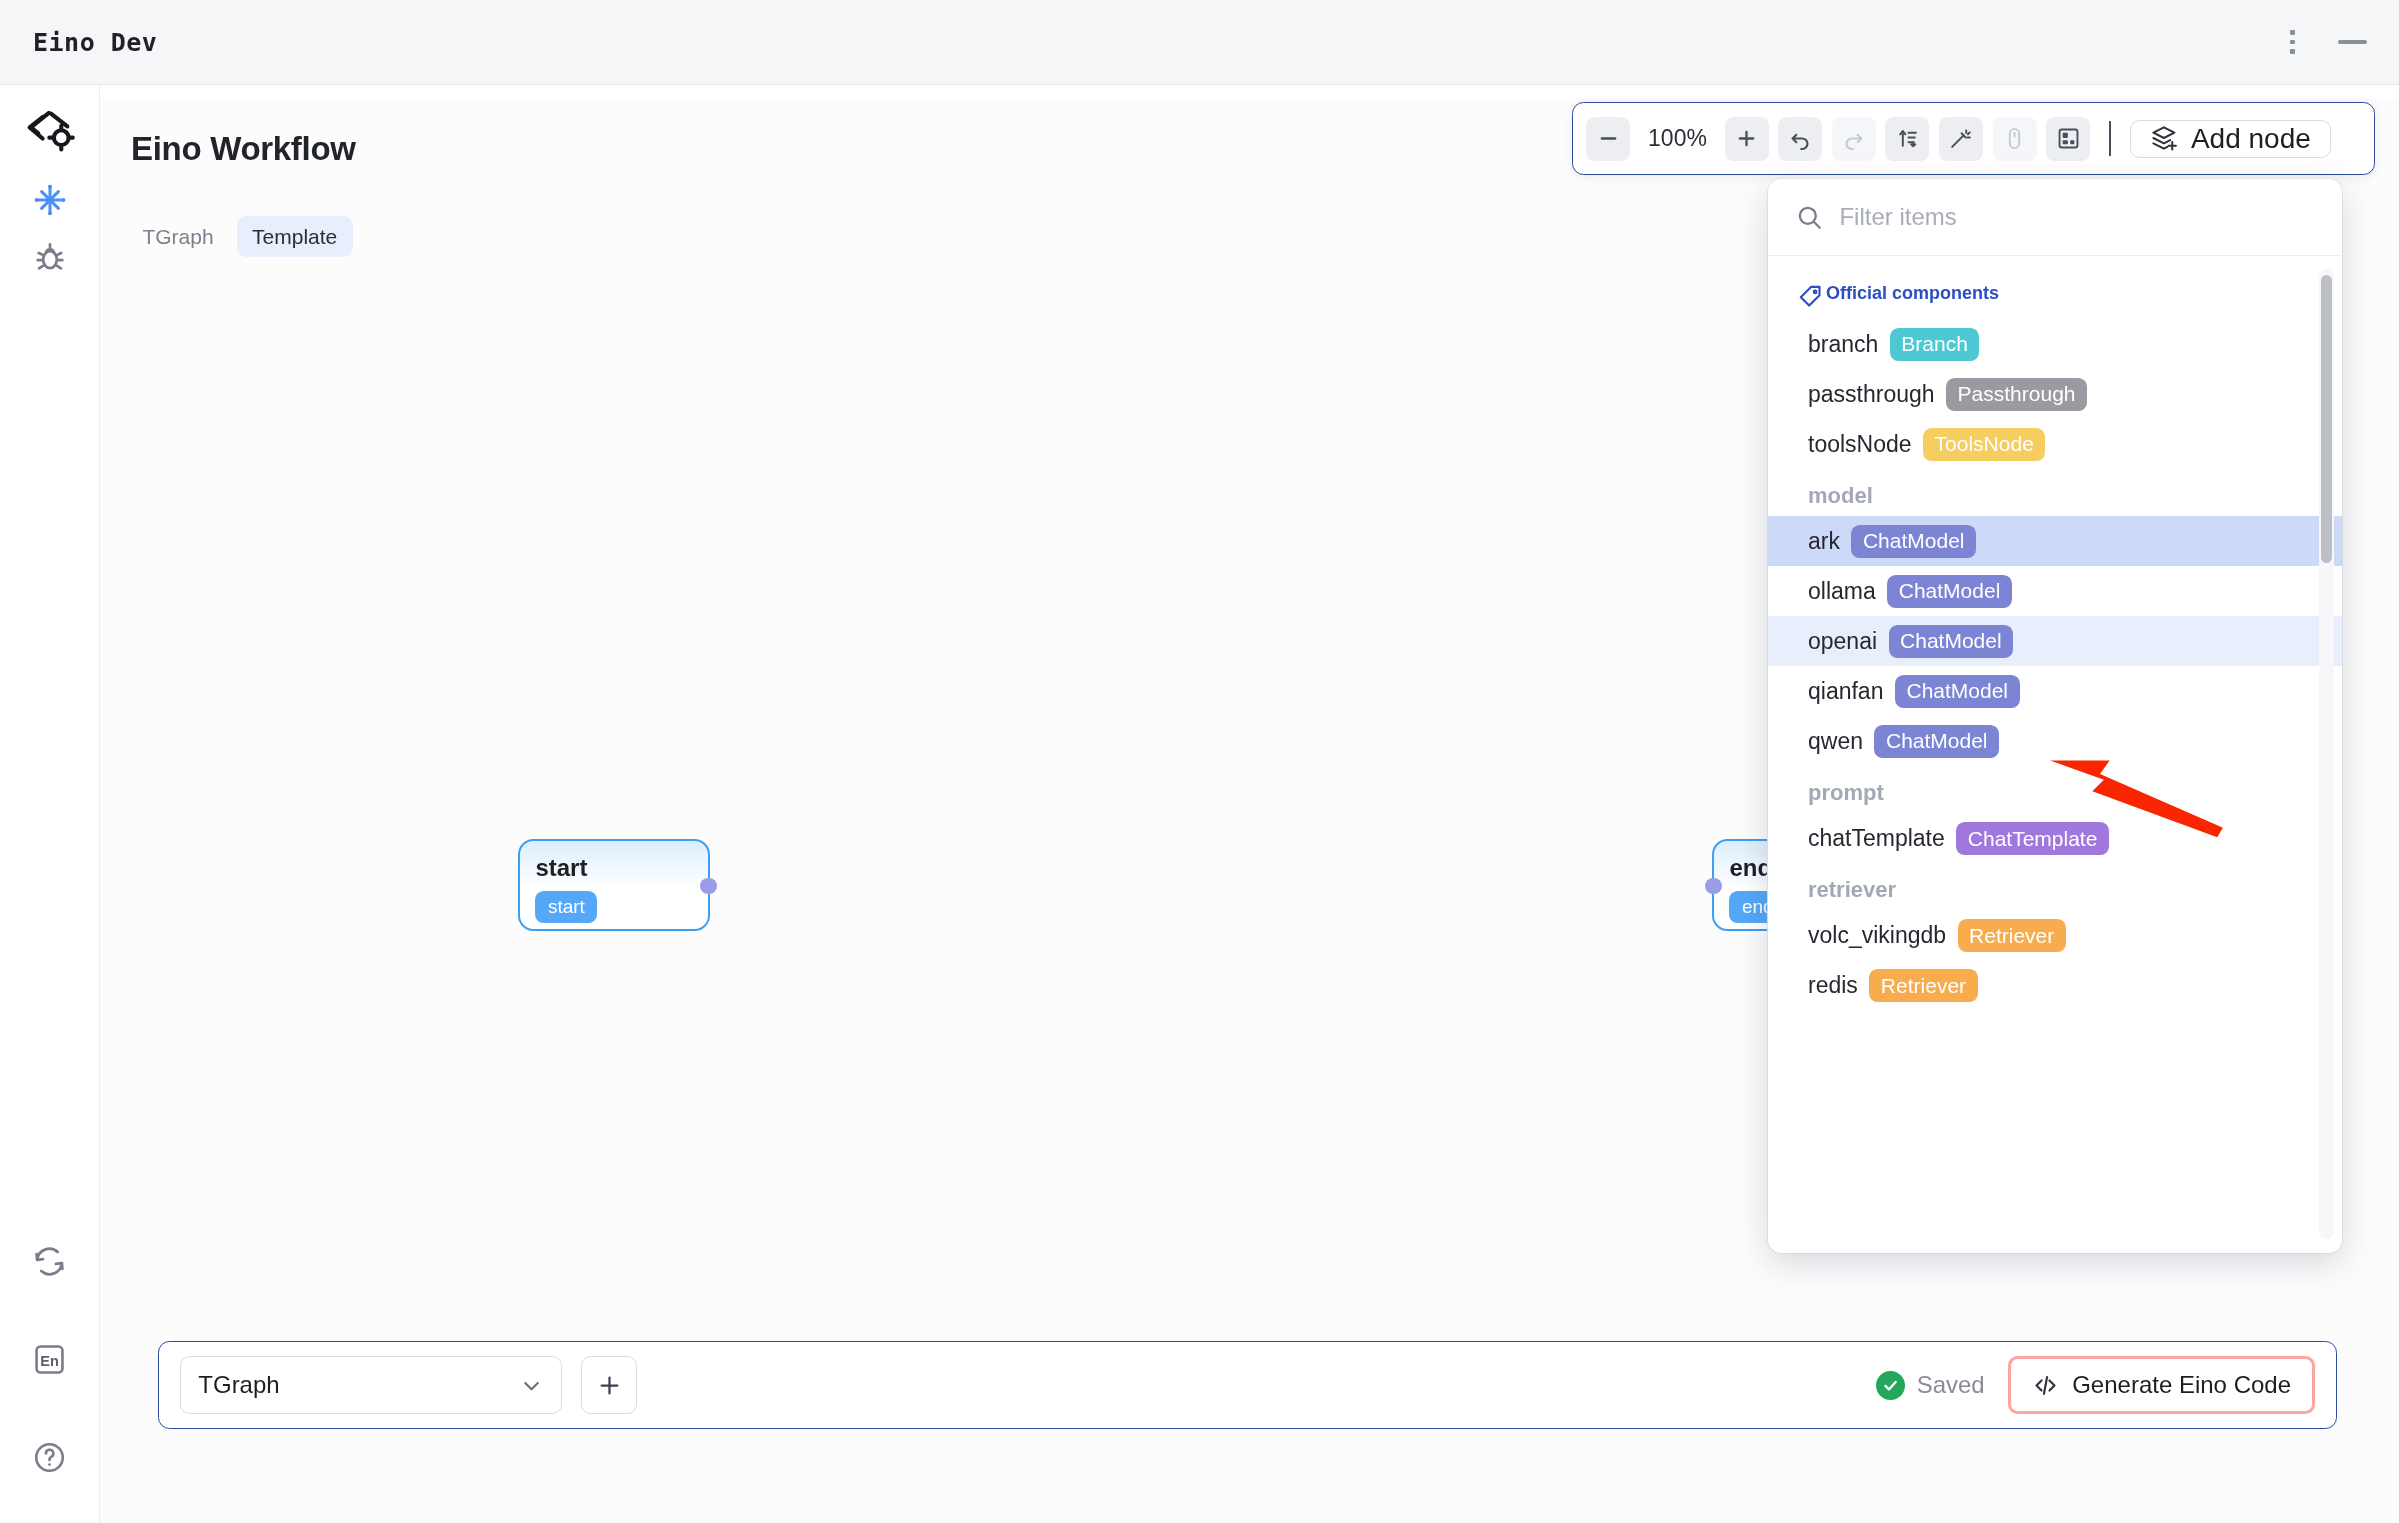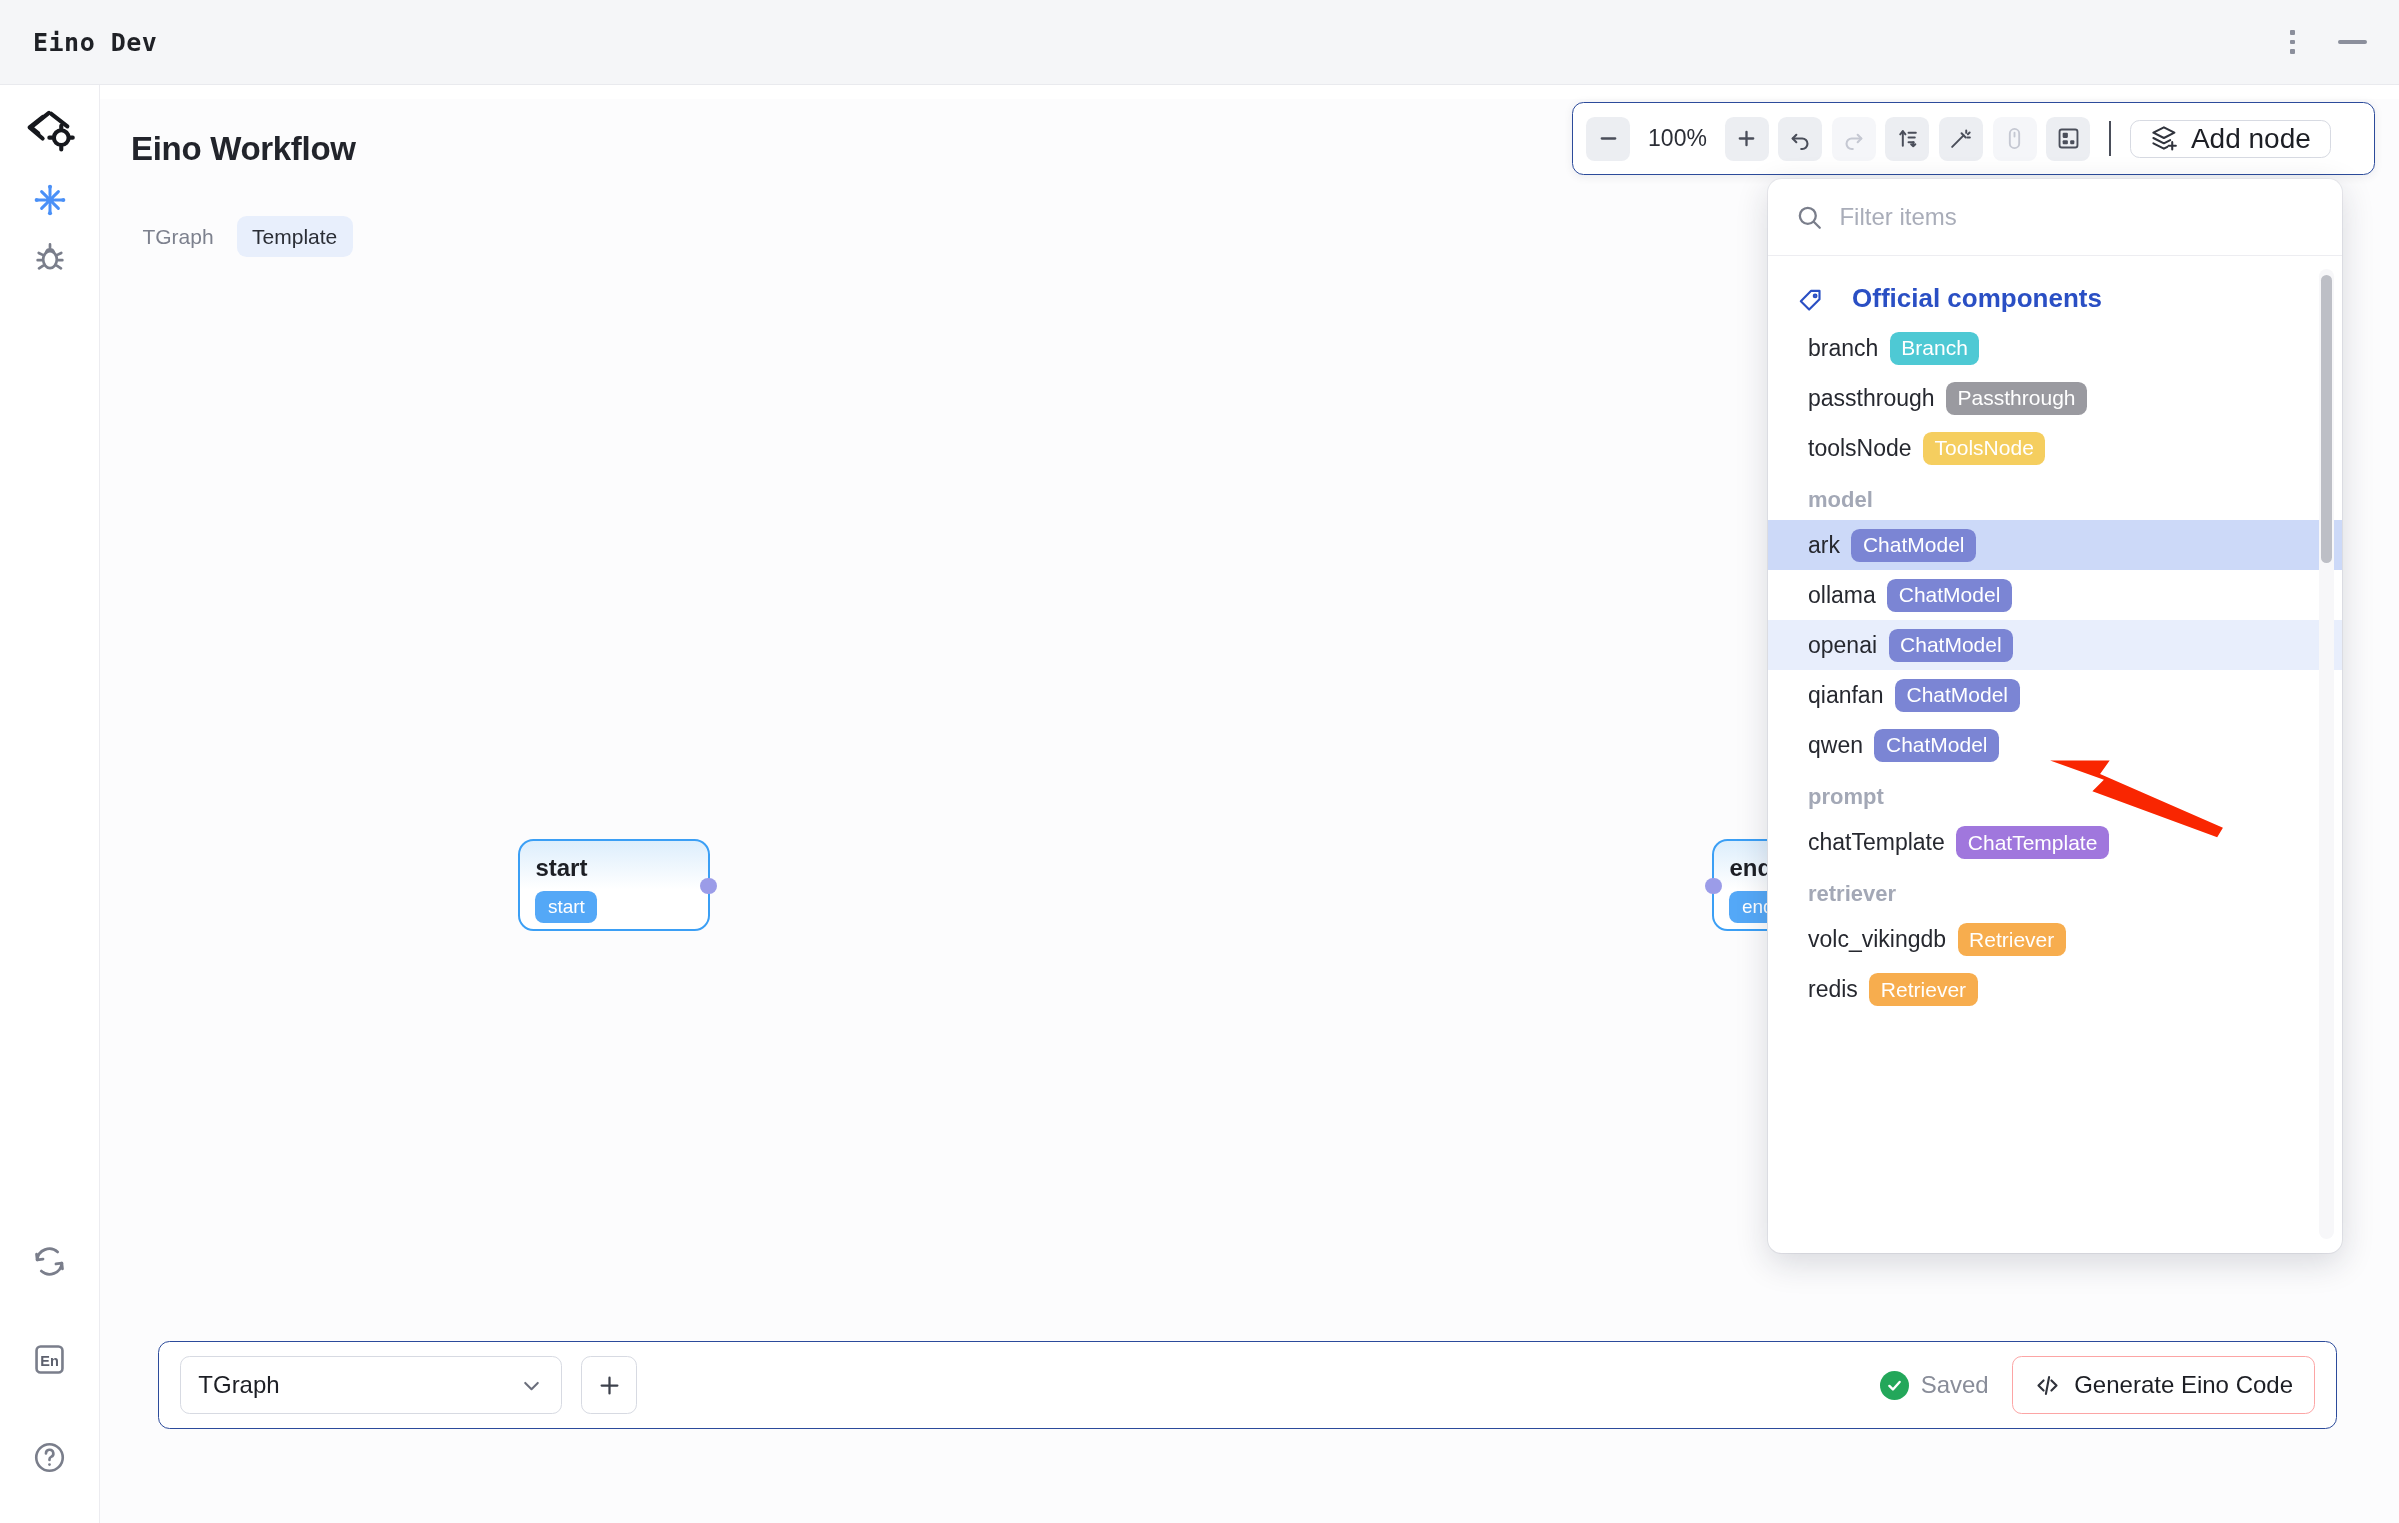--- a/index.html
+++ b/index.html
@@ -112,23 +112,23 @@
     height: 77px; display: flex; align-items: center; gap: 15.4px;
     padding: 0 27px; border-bottom: 1px solid #ededf1;
   }
   .panel-search input {
     border: none; outline: none; font-size: 24px; color: #2b2e36;
     font-family: Liberation Sans, sans-serif; width: 100%; background: transparent;
   }
   .panel-search input::placeholder { color: #a9adb9; }
   .panel-list { position: relative; height: 997px; overflow: hidden; padding-top: 13.4px; }
   .sec-head {
-    display: flex; align-items: flex-end; gap: 28px;
+    display: flex; align-items: flex-start; gap: 2px;
     padding: 13.4px 29px 9.6px 29px;
-    font-size: 26px; font-weight: 700; color: #2a4fc4;
+    font-size: 18px; font-weight: 700; color: #2a4fc4;
   }
   .group-head {
     padding: 13.4px 29px 7.7px 40px; font-size: 22px; font-weight: 700; color: #a3a8b6;
   }
   .row {
     display: flex; align-items: center; gap: 11.5px;
     height: 50px; padding: 0 29px 0 40px; cursor: pointer;
   }
   .row.selected { background: #ccd9f8; }
   .row.hover { background: #e8eefc; }
@@ -166,21 +166,21 @@
     display: flex; align-items: center; justify-content: center; cursor: pointer; color: #3d414c;
   }
   .bb-right { margin-left: auto; display: flex; align-items: center; gap: 17.3px; }
   .saved { display: flex; align-items: center; gap: 11.5px; font-size: 24px; color: #898d99; margin-right: 5.8px; }
   .check {
     width: 29px; height: 29px; border-radius: 50%; background: #23a75a;
     display: flex; align-items: center; justify-content: center;
   }
   .bb-btn {
     display: flex; align-items: center; gap: 13.4px;
-    border: 1px solid #fca5a5; border-radius: 9.6px; background: #fff;
+    border: 3px solid #fca5a5; border-radius: 9.6px; background: #fff;
     height: 58px; padding: 0 21px; font-size: 24px; color: #1d1f25; cursor: pointer;
   }
   svg { display: block; }
 </style>
 </head>
 <body>
 
 <div class="titlebar">
   <div class="titlebar-text">Eino Dev</div>
   <div class="titlebar-right">

